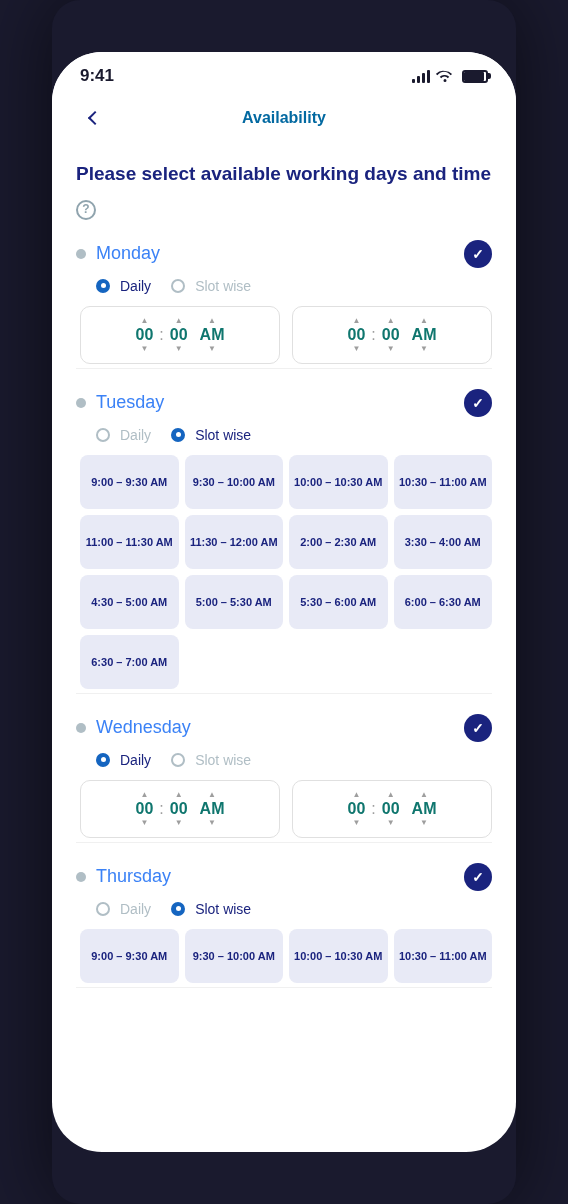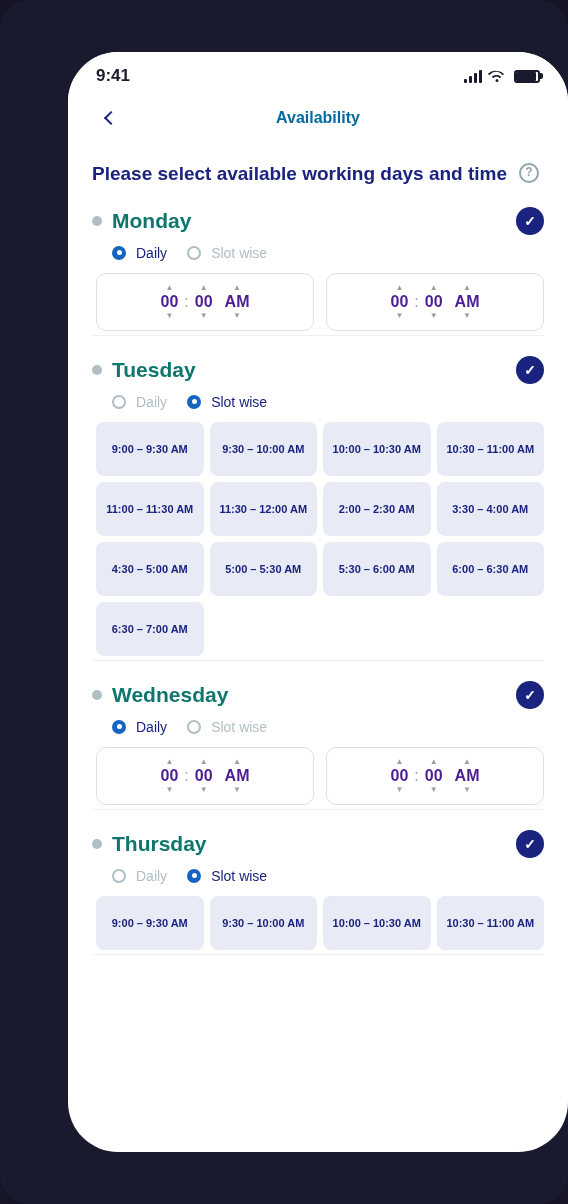--- a/index.html
+++ b/index.html
@@ -8,26 +8,26 @@
     body {
       background: #1a1a2e;
       display: flex;
       justify-content: center;
       align-items: center;
       min-height: 100vh;
       font-family: -apple-system, BlinkMacSystemFont, 'Segoe UI', sans-serif;
     }
 
     .phone-frame {
-      width: 568px;
+      width: 464px;
       height: 1204px;
       background: #1a1a2e;
       border-radius: 28px;
       display: flex;
-      justify-content: flex-end;
+      justify-content: flex-start;
       align-items: center;
       box-shadow: 0 0 80px rgba(0,0,0,0.6);
       position: relative;
     }
 
     .phone-screen {
       width: 500px;
       height: 1100px;
       background: #ffffff;
       border-radius: 50px;
@@ -198,23 +198,23 @@
 
     .day-dot {
       width: 10px;
       height: 10px;
       border-radius: 50%;
       background: #b0bec5;
       flex-shrink: 0;
     }
 
     .day-name {
-      font-size: 21px;
-      font-weight: 700;
-      color: #0f766e;
+      font-size: 18px;
+      font-weight: 400;
+      color: #3b82f6;
     }
 
     .check-circle {
       width: 28px;
       height: 28px;
       border-radius: 50%;
       background: #1a237e;
       display: flex;
       align-items: center;
       justify-content: center;
@@ -299,21 +299,21 @@
     .time-unit {
       display: flex;
       flex-direction: column;
       align-items: center;
       gap: 1px;
     }
 
     .time-value {
       font-size: 16px;
       font-weight: 600;
-      color: #4c1d95;
+      color: #0f766e;
     }
 
     .time-arrows {
       display: flex;
       flex-direction: column;
       gap: 1px;
     }
 
     .arrow-up, .arrow-down {
       font-size: 8px;

